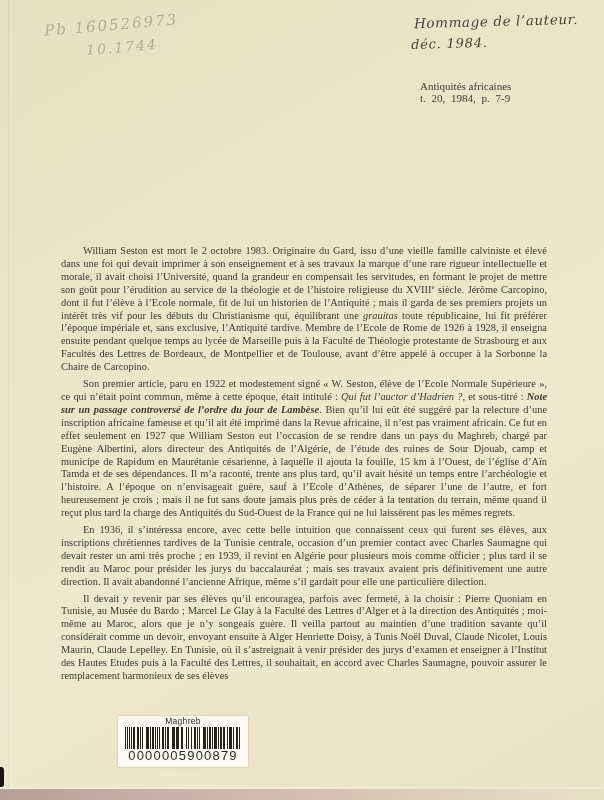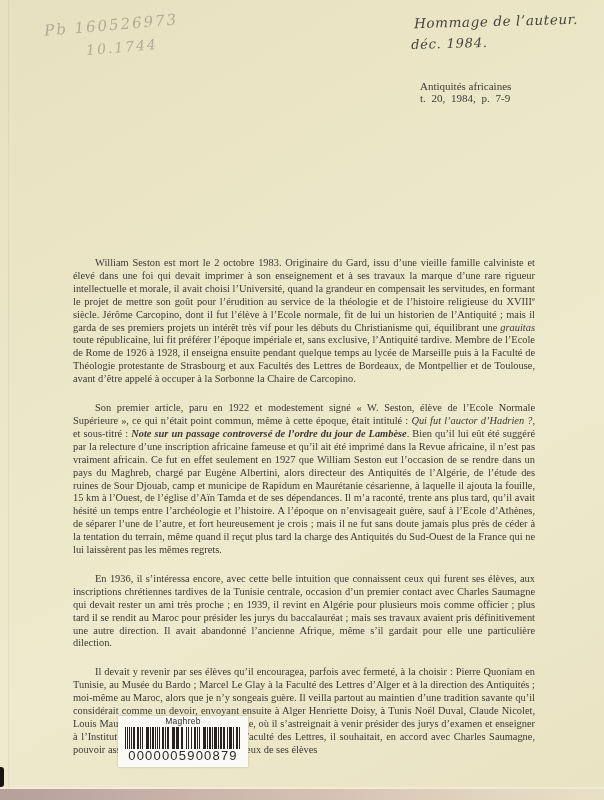--- a/index.html
+++ b/index.html
@@ -30,21 +30,21 @@
 
   .journal{position:absolute;left:420px;top:80px;color:var(--text);
     font-size:11px;line-height:12px;}
   .journal .ref{word-spacing:3px;}
 
   .title{position:absolute;left:57px;top:183px;width:494px;padding-right:62px;
     box-sizing:border-box;text-align:center;font-family:"Liberation Sans",sans-serif;
     font-weight:bold;font-size:12px;letter-spacing:1.2px;color:var(--title);white-space:nowrap;}
 
   .body-col{position:absolute;left:57px;top:241px;width:494px;color:var(--text);}
-  .para{margin:16px;font-size:10.4px;line-height:12.9px;text-align:justify;text-indent:22px;}
+  .para{margin:4px;font-size:10.4px;line-height:12.9px;text-align:justify;text-indent:22px;}
   .para .italic{font-style:italic;}
   .para .bold{font-weight:bold;}
   .para sup{font-size:7px;line-height:0;}
 
   .barcode{position:absolute;left:118px;top:716px;width:130px;height:51px;
     background:var(--label-bg);box-shadow:0 0 2px rgba(90,80,50,.35);
     text-align:center;font-family:"Liberation Sans",sans-serif;color:#2c2a26;}
   .barcode .cap{font-size:8.5px;line-height:11px;letter-spacing:.3px;}
   .bars{height:22px;margin:0 5px;overflow:hidden;white-space:nowrap;font-size:0;text-align:center;}
   .bars i{display:inline-block;height:100%;background:var(--bars);}

